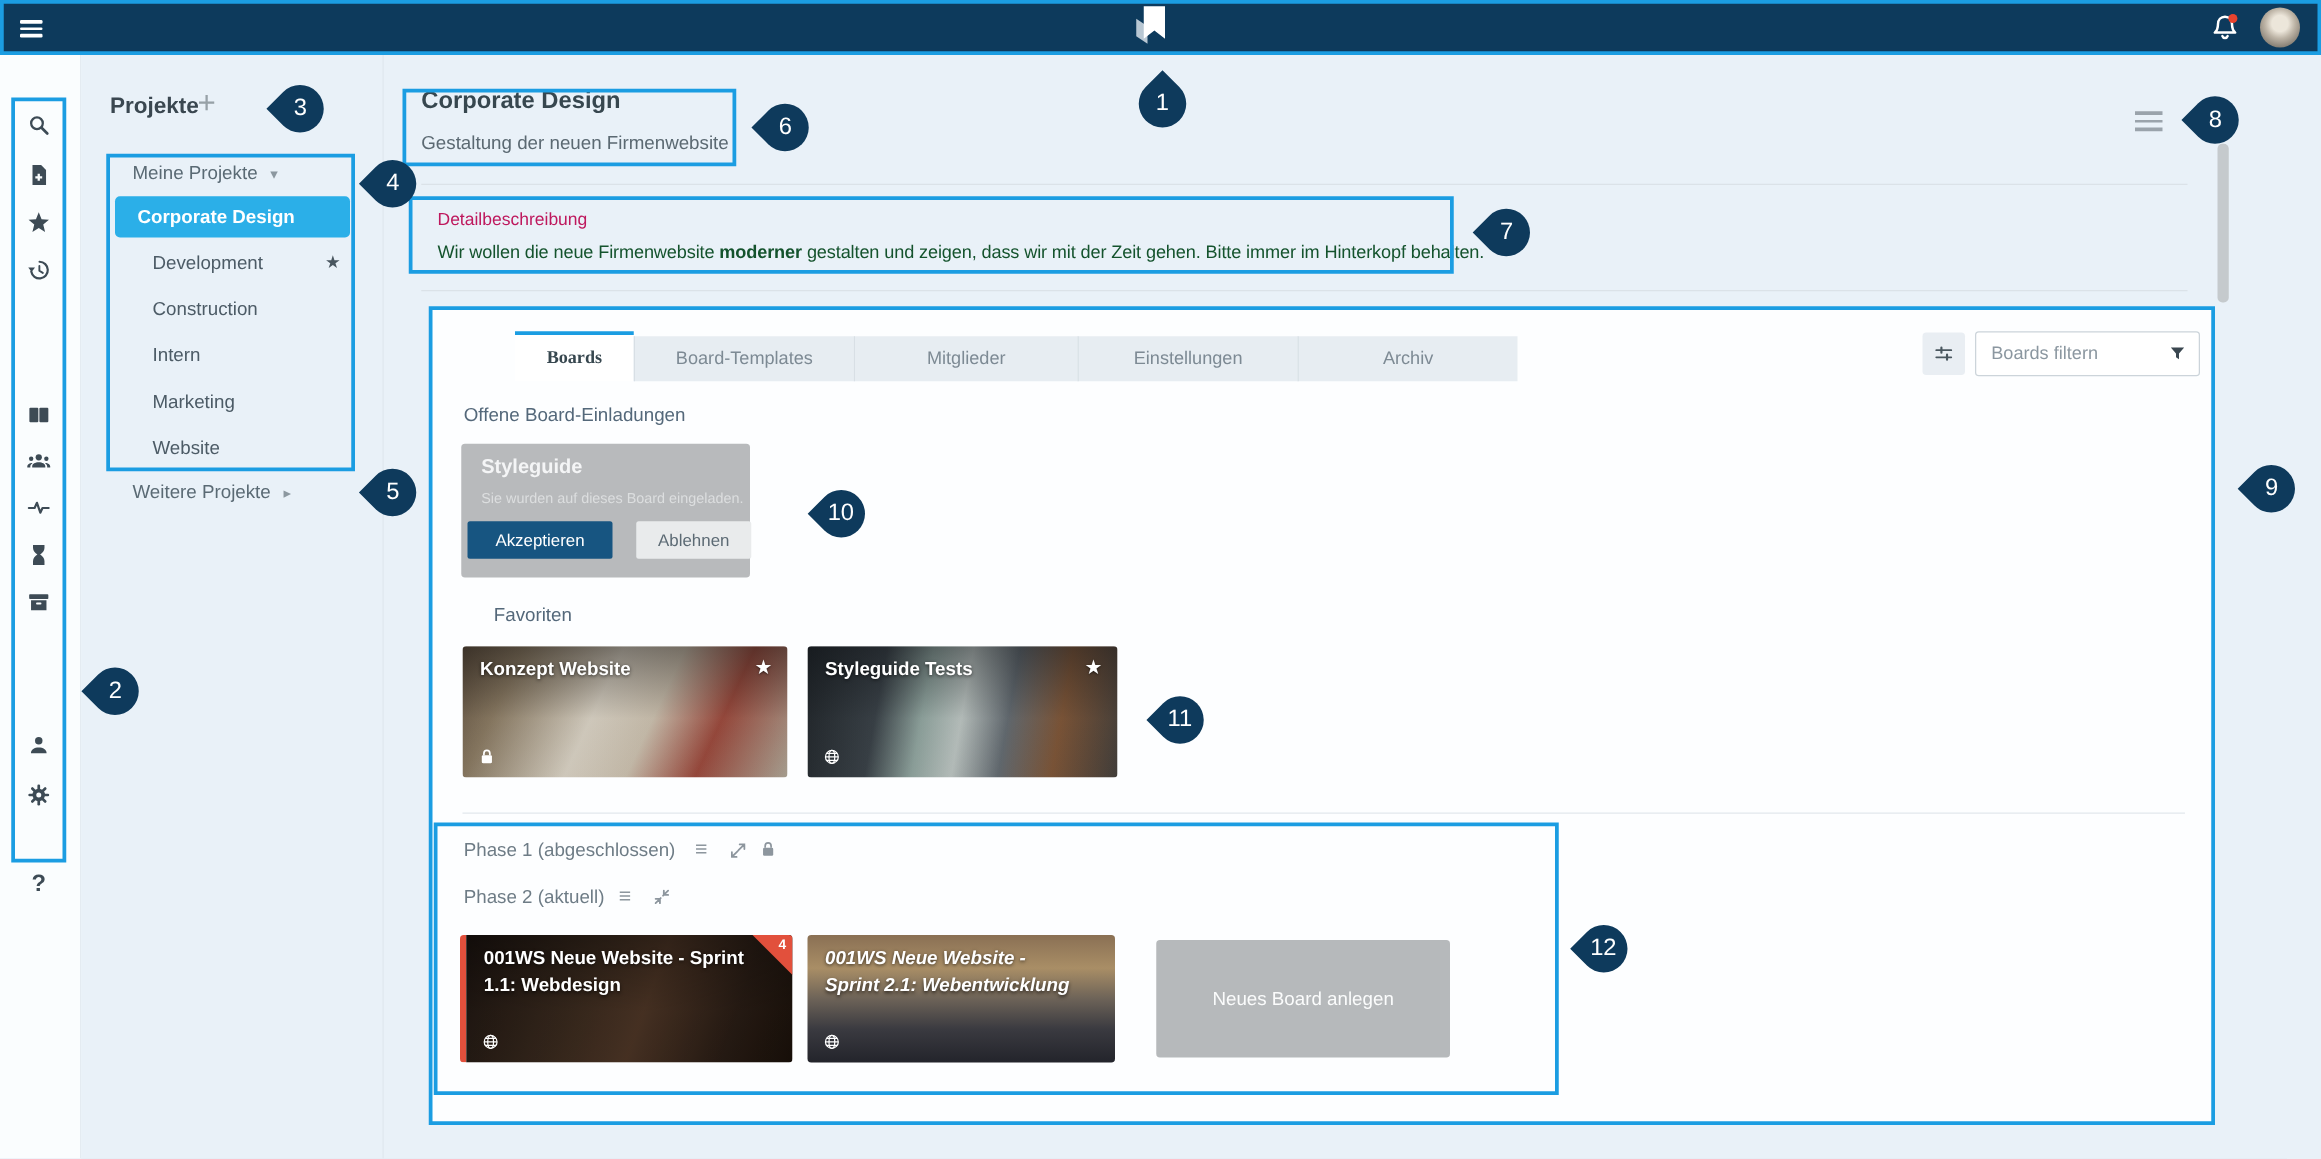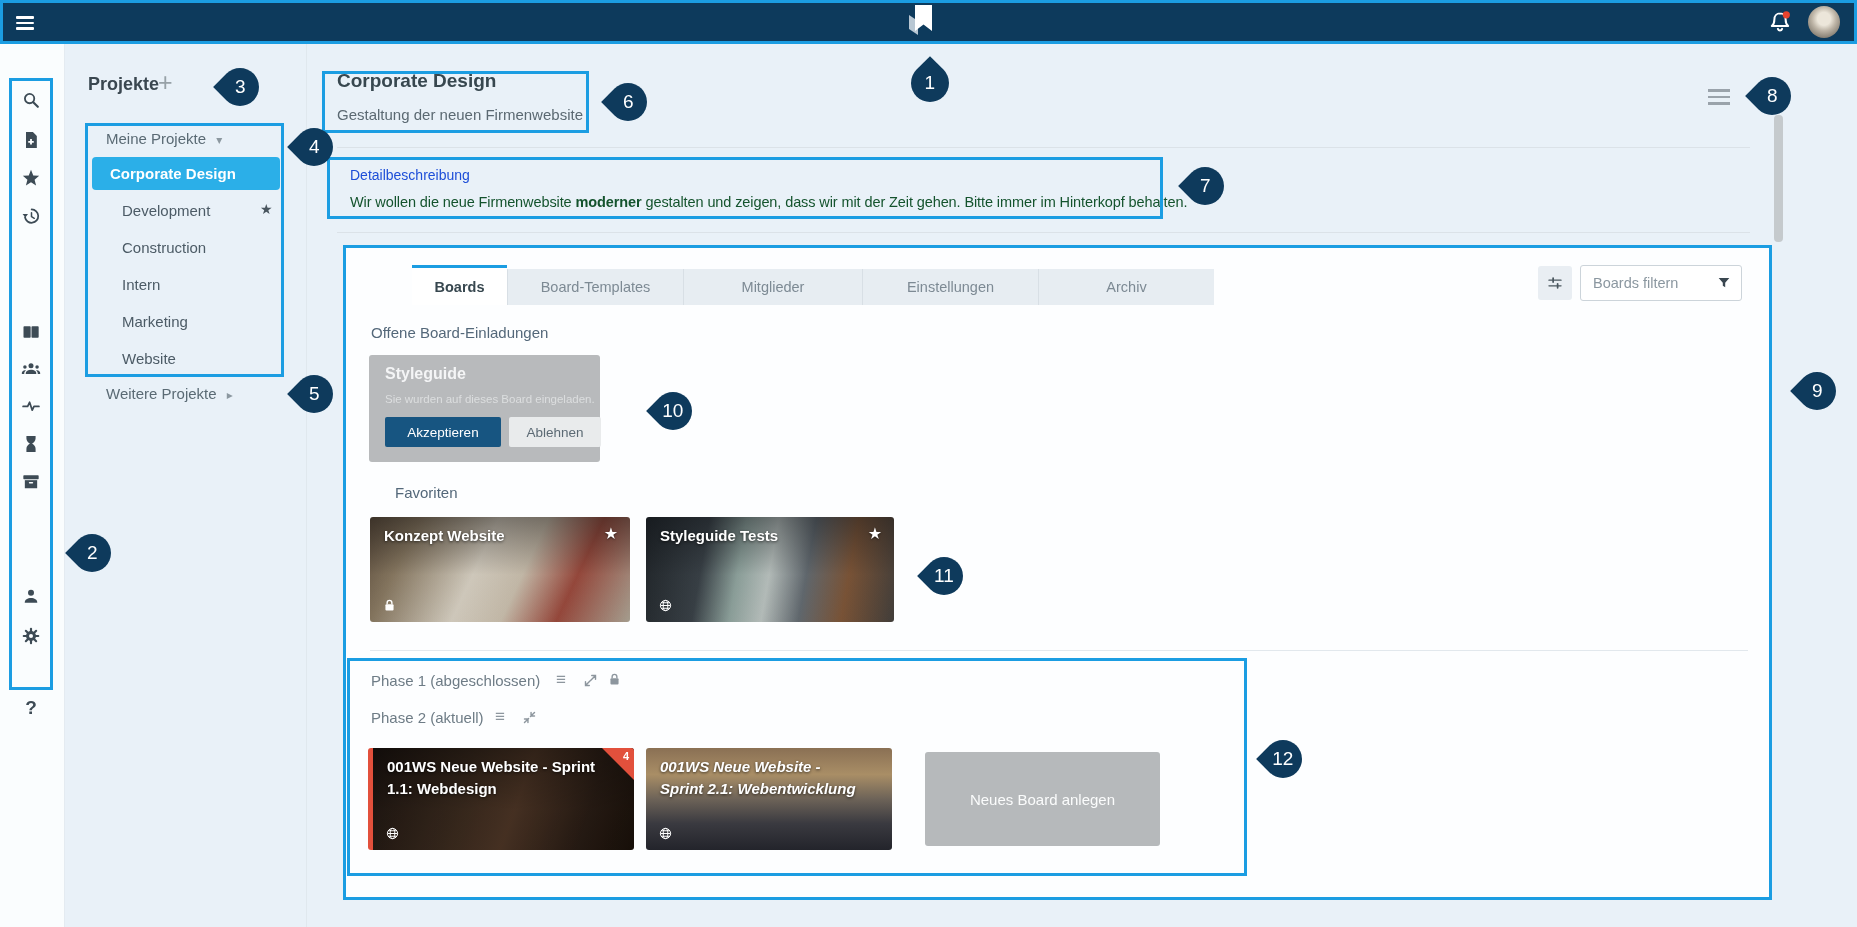--- a/index.html
+++ b/index.html
@@ -26,21 +26,21 @@
   .pill{background:#2bafe8;border-radius:4px;color:#fff;font-weight:bold;font-size:15px;
         line-height:33px;padding-left:18px;box-sizing:border-box;}
   .pitem{font-size:15px;color:#4c5b66;}
   
   .divider{background:#dbe2e8;height:1px;}
   .vline{background:#e0e8ee;width:1px;}
   .panel{background:#fdfeff;}
   .tab{box-sizing:border-box;display:flex;align-items:center;justify-content:center;font-size:14.5px;}
   .tab.active{background:#fff;border-top:3px solid #1b9de2;color:#37474f;font-weight:bold;}
   .tab.inactive{background:#e7edf2;color:#7d8a94;border-left:1px solid #d8dfe5;}
-  .filter-input{box-sizing:border-box;width:162px;height:36px;border:1px solid #ccd4da;border-radius:3px;
+  .filter-input{box-sizing:border-box;width:180px;height:36px;border:1px solid #ccd4da;border-radius:3px;
         background:#fff;font-family:"Liberation Sans",sans-serif;font-size:14.5px;color:#a16207;
         padding:0 32px 0 12px;outline:none;}
   .filter-input::placeholder{color:#8b97a0;}
   .sec-h{font-size:15px;color:#54687a;}
   .gcard{background:#b8babc;border-radius:3px;}
   .btn{border:none;border-radius:2px;font-family:"Liberation Sans",sans-serif;font-size:13.5px;cursor:pointer;}
   .bcard{border-radius:3px;overflow:hidden;}
   .bcard .ttl{position:absolute;left:14px;top:8px;color:#fff;font-size:15px;font-weight:bold;
               line-height:1.45;text-shadow:0 1px 3px rgba(0,0,0,.65);}
   .bcard .star{position:absolute;right:12px;top:7px;color:#fff;font-size:16px;text-shadow:0 1px 2px rgba(0,0,0,.6);}
@@ -182,36 +182,36 @@
     <span>Weitere Projekte</span>
     <span style="color:#8c98a0;font-size:12px;margin-left:6px;">▸</span>
   </div>
 
   <div class="abs vline" style="left:306px;top:44px;height:883px;"></div>
 
   <div class="abs" style="left:337px;top:70px;font-size:19px;font-weight:bold;color:#37474f;">Corporate Design</div>
   <div class="abs" style="left:337px;top:106px;font-size:15px;color:#5b6972;">Gestaltung der neuen Firmenwebsite</div>
   <div class="abs divider" style="left:337px;top:147px;width:1413px;"></div>
 
-  <div class="abs" style="left:350px;top:167px;font-size:14px;color:#1d4ed8;">Detailbeschreibung</div>
+  <div class="abs" style="left:350px;top:167px;font-size:14px;color:#be185d;">Detailbeschreibung</div>
   <div class="abs" style="left:350px;top:194px;font-size:14.5px;color:#14532d;white-space:nowrap;letter-spacing:-0.1px;">
     <span>Wir wollen die neue Firmenwebsite </span><b>moderner</b><span> gestalten und zeigen, dass wir mit der Zeit gehen. Bitte immer im Hinterkopf behalten.</span>
   </div>
   <div class="abs divider" style="left:337px;top:232px;width:1413px;"></div>
 
   <div class="abs" style="left:1708px;top:85px;">
     <span style="display:block;width:22px;height:2.5px;background:#9aa3ab;margin:4px 0;"></span>
     <span style="display:block;width:22px;height:2.5px;background:#9aa3ab;margin:4px 0;"></span>
     <span style="display:block;width:22px;height:2.5px;background:#9aa3ab;margin:4px 0;"></span>
   </div>
   <div class="abs" style="left:1774px;top:115px;width:9px;height:127px;background:#c5cacd;border-radius:4px;"></div>
 
   <div class="abs panel" style="left:345px;top:246px;width:1425px;height:652px;"></div>
 
-  <div class="abs tab active" style="left:412px;top:265px;width:95px;height:40px;">
+  <div class="abs tab active" style="left:412px;top:265px;width:95px;height:40px;font-family:Liberation Serif, serif;">
       <span>Boards</span>
     </div>
   <div class="abs tab inactive" style="left:507px;top:269px;width:176px;height:36px;">
       <span>Board-Templates</span>
     </div>
   <div class="abs tab inactive" style="left:683px;top:269px;width:179px;height:36px;">
       <span>Mitglieder</span>
     </div>
   <div class="abs tab inactive" style="left:862px;top:269px;width:176px;height:36px;">
       <span>Einstellungen</span>
@@ -232,21 +232,21 @@
     <input class="filter-input" type="text" placeholder="Boards filtern" style="">
     <svg width="16" height="16" viewBox="0 0 24 24" style="position:absolute;right:10px;top:10px;">
         <path d="M4 4.5h16l-6.2 7.2v6.8l-3.6-2.3v-4.5z" fill="#3a4750"></path>
       </svg>
   </div>
 
   <div class="abs sec-h" style="left:371px;top:324px;">Offene Board-Einladungen</div>
   <div class="abs gcard" style="left:369px;top:355px;width:215px;height:107px;padding-left:16px;">
     <div class="abs" style="left:16px;top:10px;font-size:16px;font-weight:bold;color:#f4f5f6;">Styleguide</div>
     <div class="abs" style="left:16px;top:38px;font-size:11.5px;color:#dcdedf;">Sie wurden auf dieses Board eingeladen.</div>
-    <button class="abs btn" style="left:16px;top:62px;width:116px;height:30px;background:#175581;color:#fff;">Akzeptieren</button>
+    <button class="abs btn" style="left:5px;top:62px;width:116px;height:30px;background:#175581;color:#fff;">Akzeptieren</button>
     <button class="abs btn" style="left:140px;top:62px;width:92px;height:30px;background:#e9ebec;color:#5c6a74;">Ablehnen</button>
   </div>
 
   <div class="abs sec-h" style="left:371px;top:484px;margin-left:24px;">Favoriten</div>
   <div class="abs bcard img-konzept" style="left:370px;top:517px;width:260px;height:105px;">
     <div class="ttl">Konzept Website</div>
     <div class="star">★</div>
     <svg class="vis" viewBox="0 0 24 24">
         <rect x="5.5" y="10" width="13" height="10" rx="1.6" fill="#fff"></rect>
         <path d="M8.2 10V7.6a3.8 3.8 0 0 1 7.6 0V10" fill="none" stroke="#fff" stroke-width="2.2"></path>

